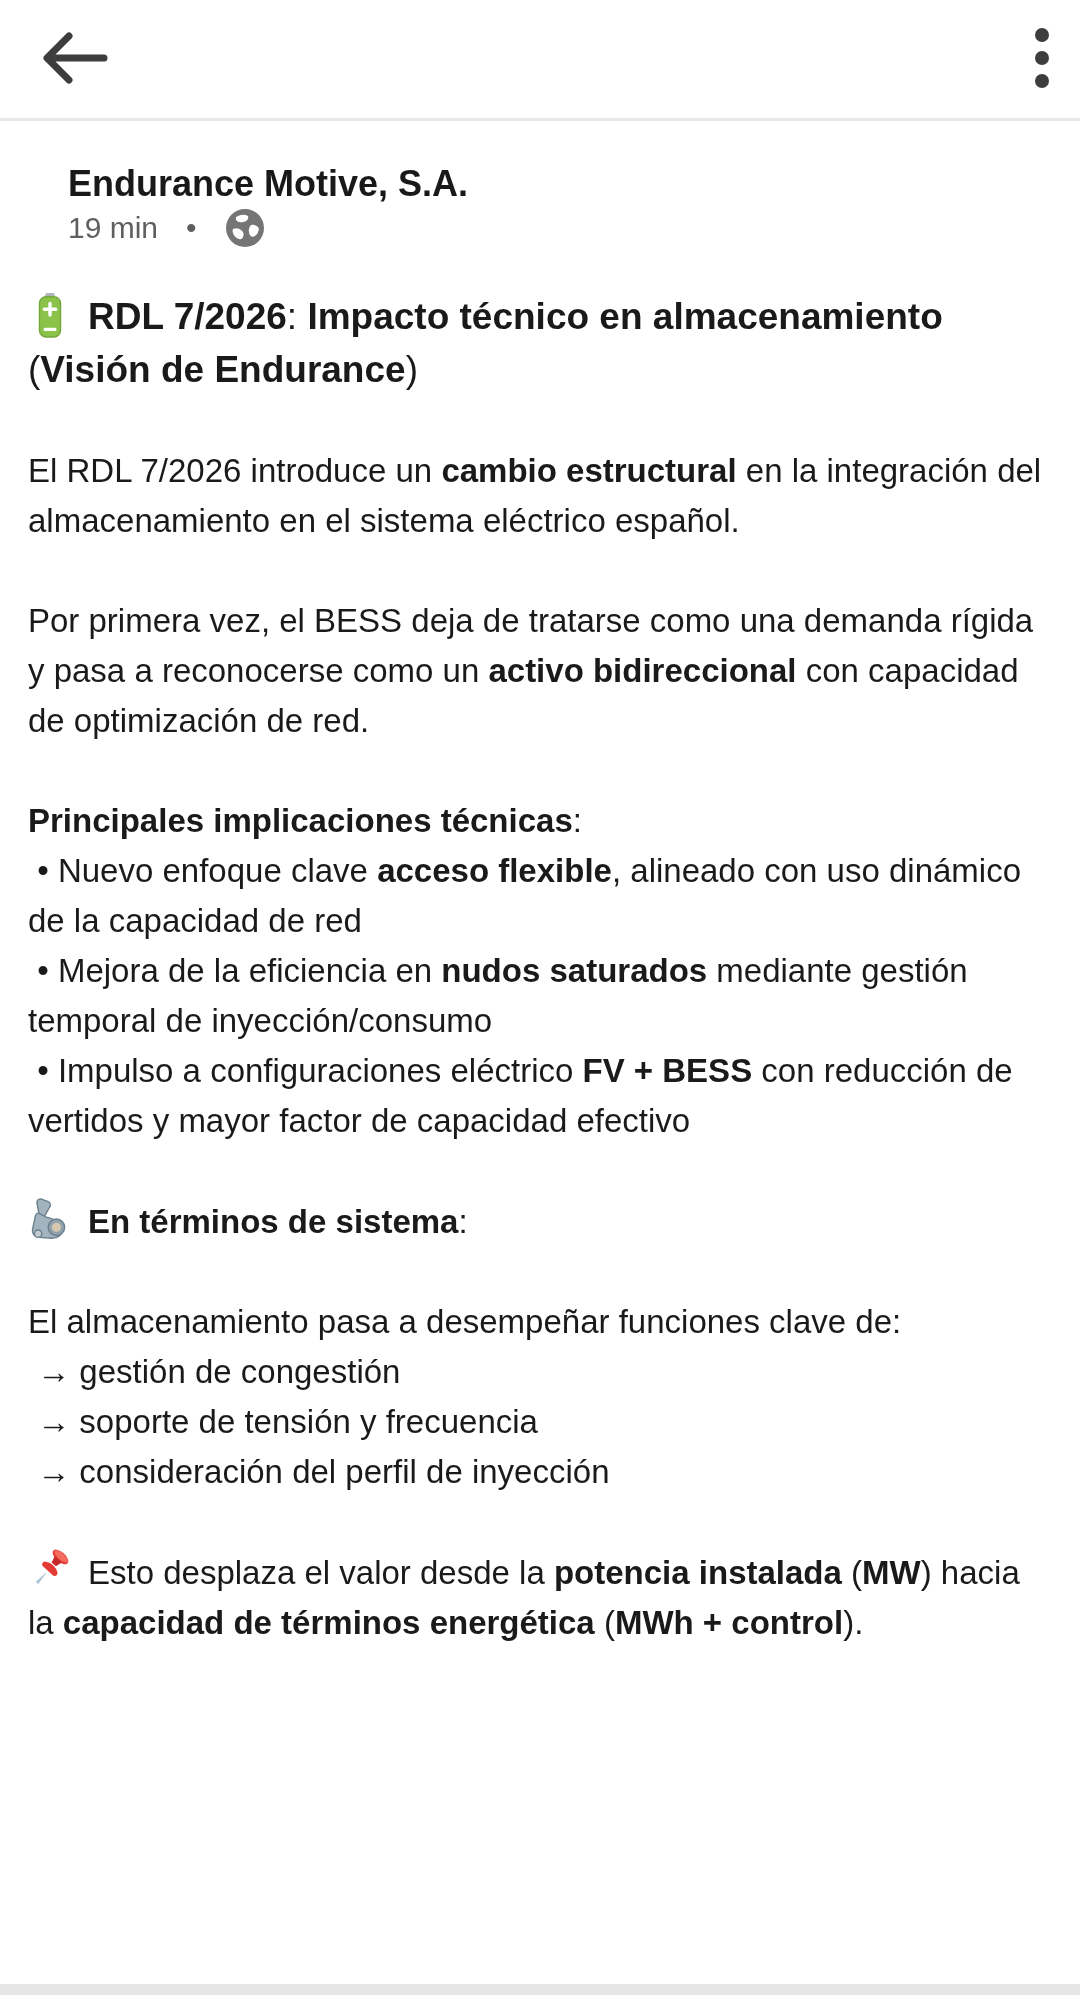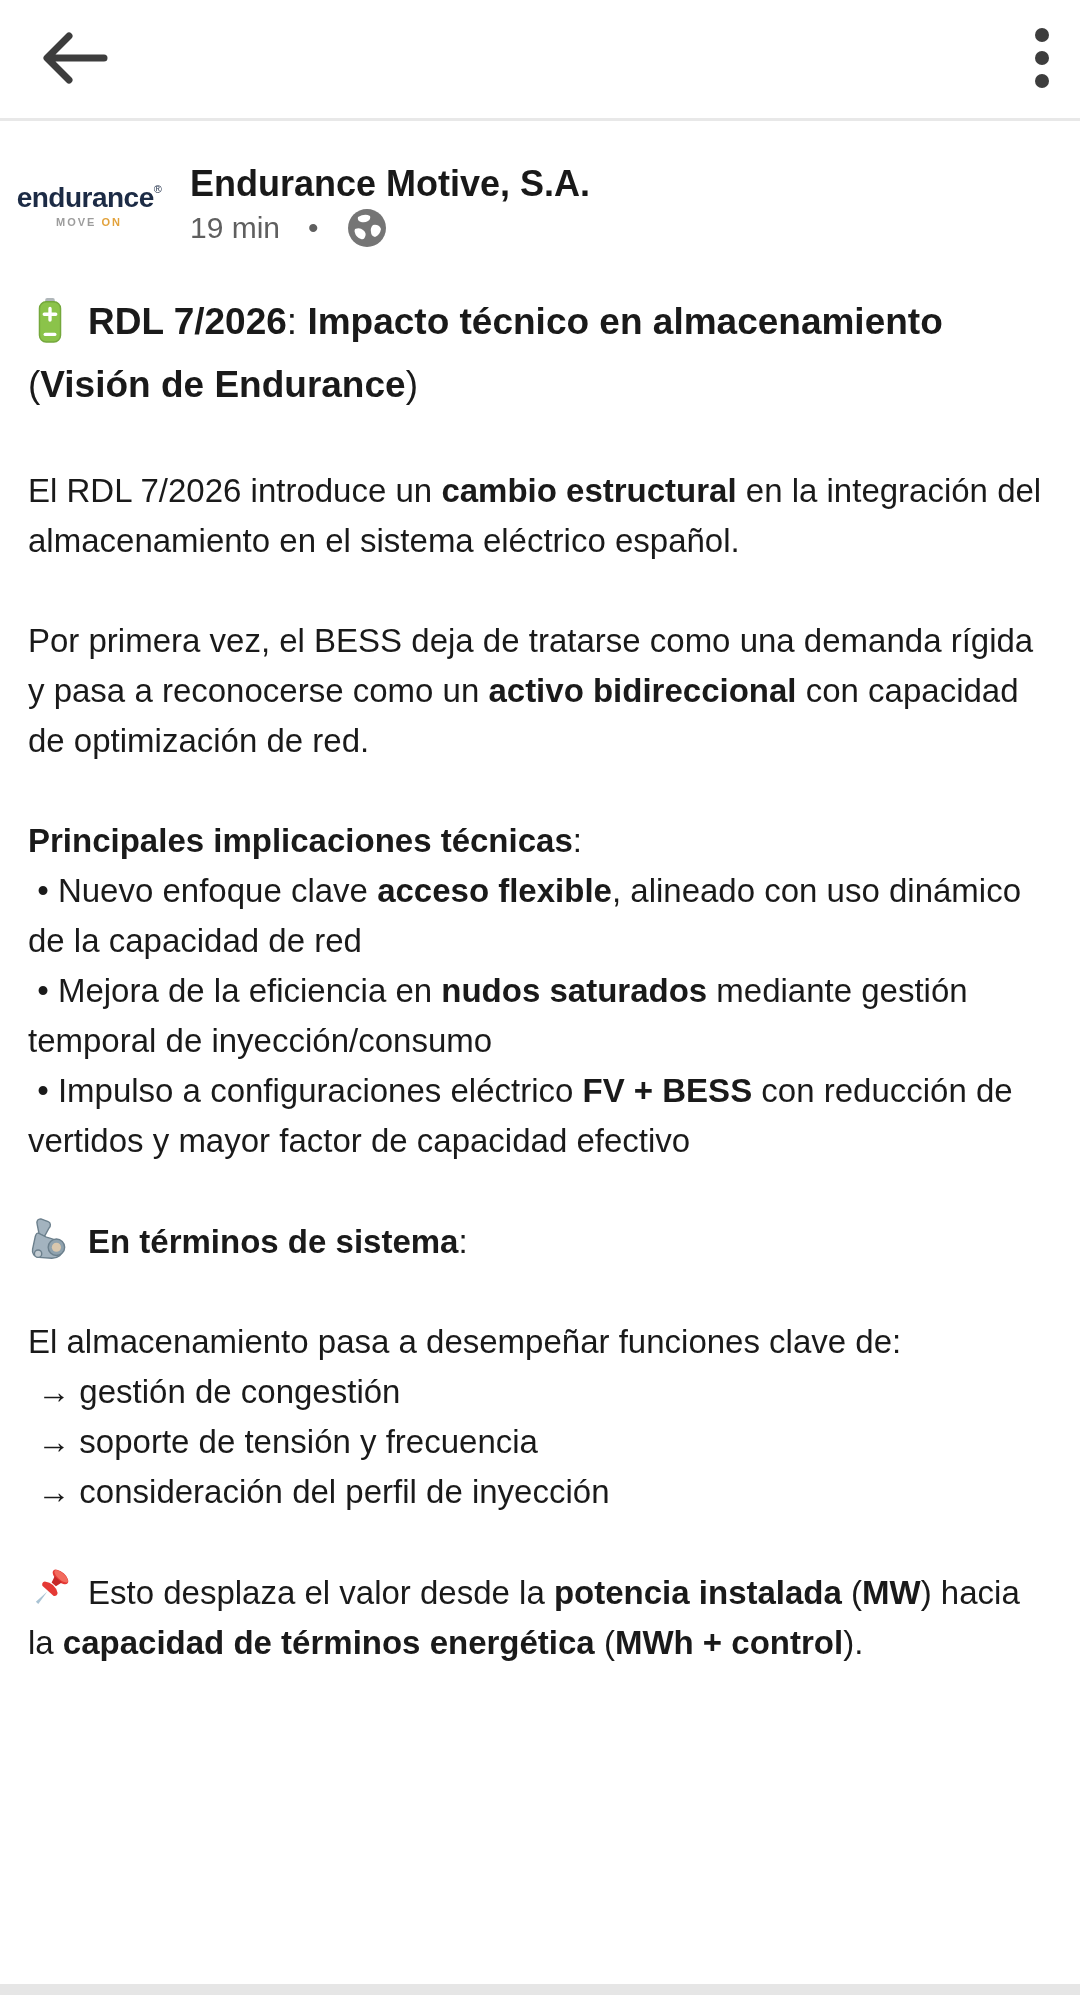--- a/index.html
+++ b/index.html
@@ -60,21 +60,21 @@
   
   .post-body {
     margin: 42px 28px 0 28px;
     font-size: 33px; line-height: 50px;
   }
   .post-p { margin: 50px 0 0 0; white-space: pre-wrap; }
   .post-p:first-child { margin-top: 0; }
   .post-p.tight { margin-top: 0; }
   .post-p span { font-weight: 400; }
   .post-p strong { font-weight: 700; }
-  .post-p.title { font-size: 37px; line-height: 63px; }
+  .post-p.title { font-size: 37px; line-height: 53px; }
   .emoji {
     display: inline-block; vertical-align: -9px; margin-right: 16px;
     width: 44px; height: 46px;
   }
   .emoji svg { width: 100%; height: 100%; display: block; }
 
   .bottom-strip {
     position: absolute; left: 0; bottom: 0; width: 100%; height: 11px;
     background: #e6e6e6;
   }
@@ -96,24 +96,20 @@
         <circle cx="8" cy="8" r="7" fill="#3d3d3d"></circle>
         <circle cx="8" cy="31" r="7" fill="#3d3d3d"></circle>
         <circle cx="8" cy="54" r="7" fill="#3d3d3d"></circle>
       </svg>
     </span>
   </button>
 </div>
 <div class="topbar-divider"></div>
 
 <div class="post-header">
-  <div class="logo">
-    <div class="logo-brand"><span>endurance</span><span class="reg">®</span></div>
-    <div class="logo-tagline"><span class="move">MOVE</span> <span class="on">ON</span></div>
-  </div>
   <div class="header-text">
     <div class="author-name">Endurance Motive, S.A.</div>
     <div class="post-meta">
       <span>19 min</span>
       <span>•</span>
       <span class="globe">
         <svg viewBox="0 0 40 40">
           <circle cx="20" cy="20" r="19" fill="#757575"></circle>
           <path fill="#ffffff" d="M11 9 q7 -4 12 -1 q1 3 -2 5 q-3 2 -7 1 q-4 -1 -3 -5z"></path>
           <path fill="#ffffff" d="M8 21 q5 -2 8 1 q4 3 2 7 q-1 3 -4 2 q-5 -2 -6 -6 q-1 -2 0 -4z"></path>

